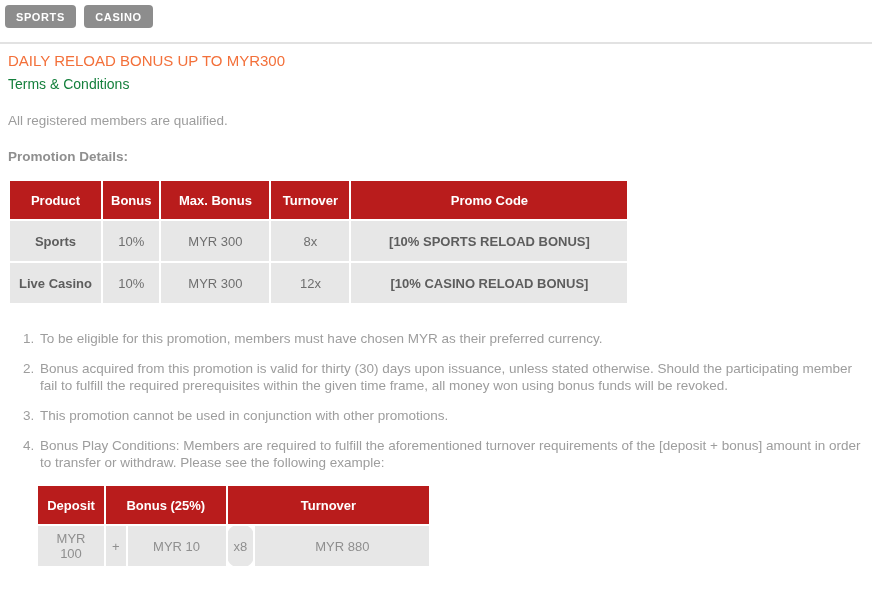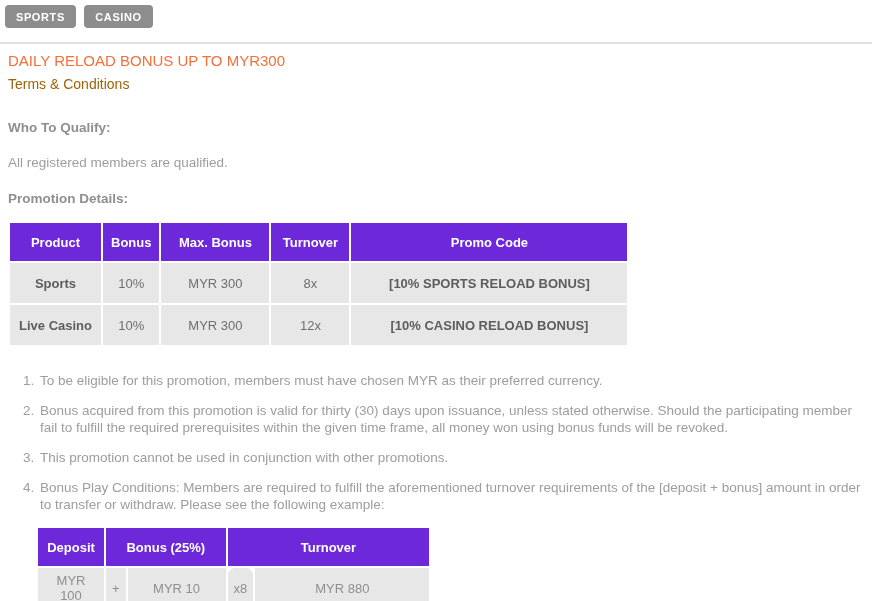--- a/index.html
+++ b/index.html
@@ -37,21 +37,21 @@
     padding: 0 8px;
   }
   .promo-title {
     font-size: 15px;
     color: #f3703a;
     font-weight: normal;
   }
   .terms-link {
     margin-top: 7px;
     font-size: 14px;
-    color: #a16207;
+    color: #15803d;
     cursor: pointer;
     display: inline-block;
   }
   .section-heading {
     font-size: 13.5px;
     font-weight: bold;
     color: #8f8f8f;
   }
   .qualify-heading { margin-top: 27px; }
   .qualify-text {
@@ -61,21 +61,21 @@
   }
   .details-heading { margin-top: 21px; }
 
   table {
     border-collapse: collapse;
     font-size: 13px;
   }
   .details-table { margin-top: 15px; }
   th, td { border: 2px solid #ffffff; }
   th {
-    background: #6d28d9;
+    background: #b91c1c;
     color: #ffffff;
     font-weight: bold;
     text-align: center;
     height: 40px;
     padding: 0 8px;
   }
   td {
     background: #e7e7e7;
     color: #6f6f6f;
     text-align: center;
@@ -123,21 +123,20 @@
 
 <hr class="divider">
 
 <div class="content">
 
   <div class="promo-title">DAILY RELOAD BONUS UP TO MYR300</div>
   <div>
     <span class="terms-link">Terms &amp; Conditions</span>
   </div>
 
-  <div class="section-heading qualify-heading">Who To Qualify:</div>
   <div class="qualify-text">All registered members are qualified.</div>
 
   <div class="section-heading details-heading">Promotion Details:</div>
 
   <table class="details-table">
     <thead>
       <tr>
         <th class="col-product">Product</th>
         <th class="col-bonus">Bonus</th>
         <th class="col-maxbonus">Max. Bonus</th>

